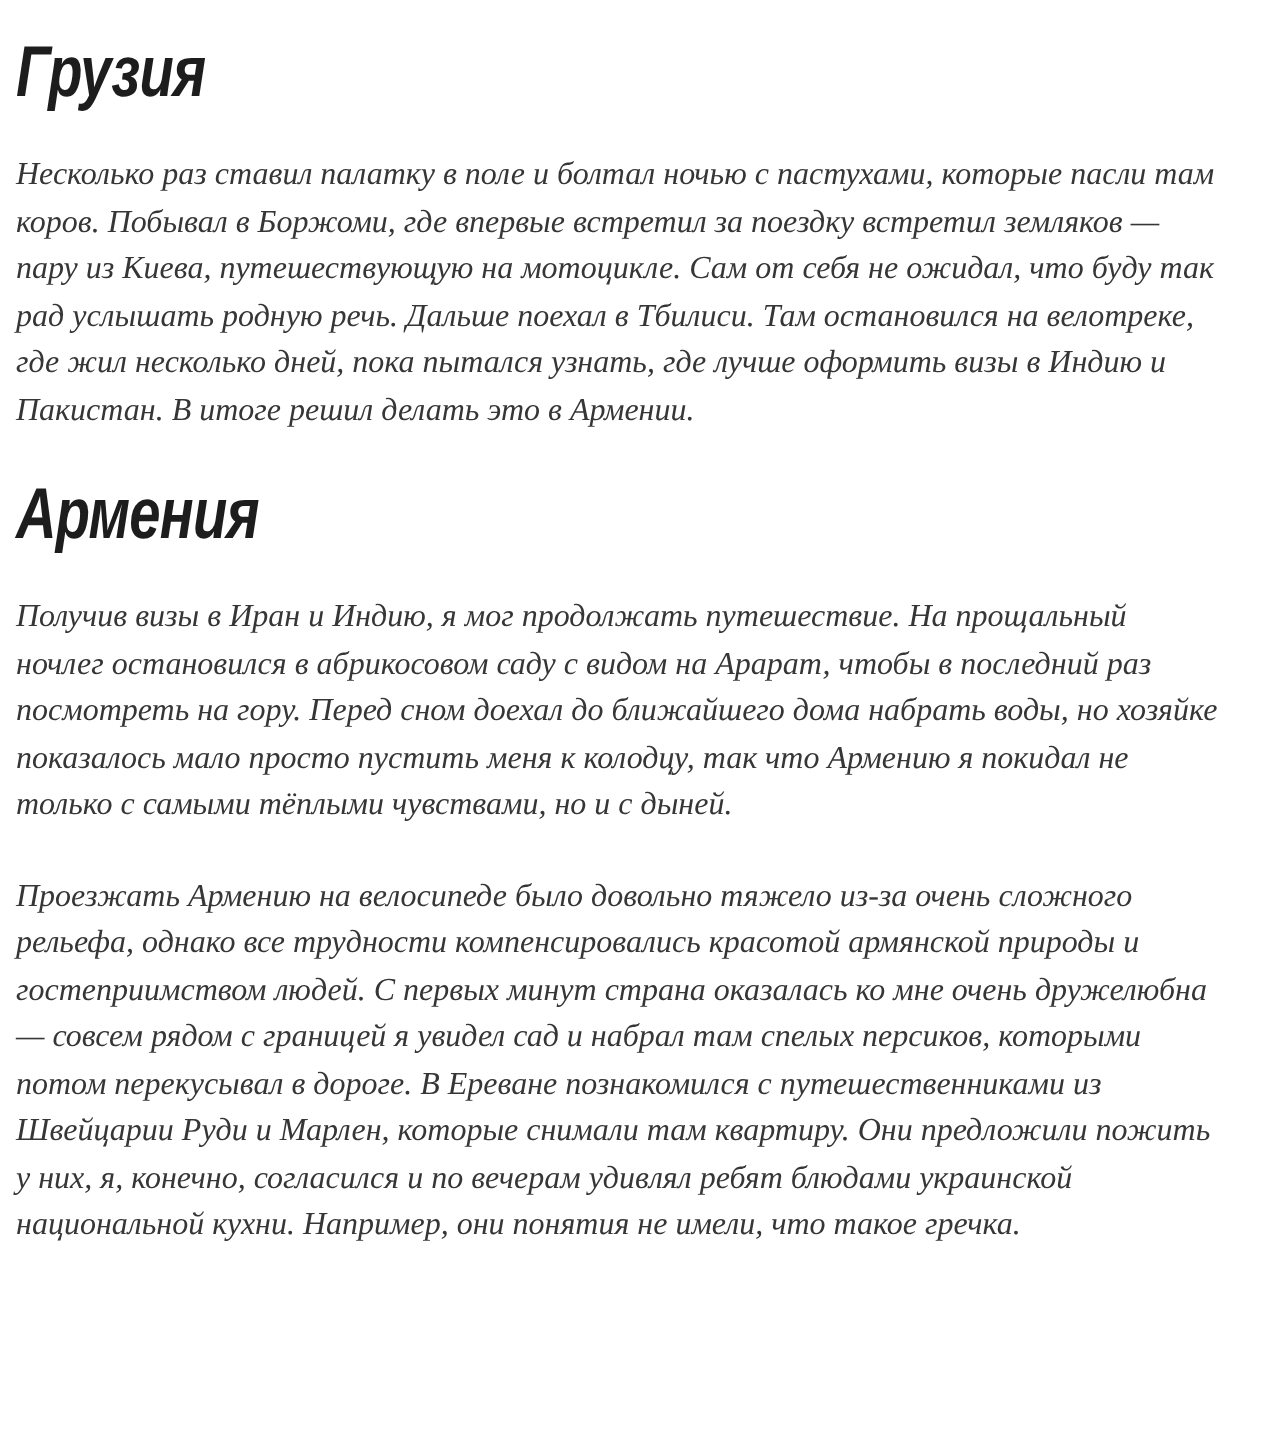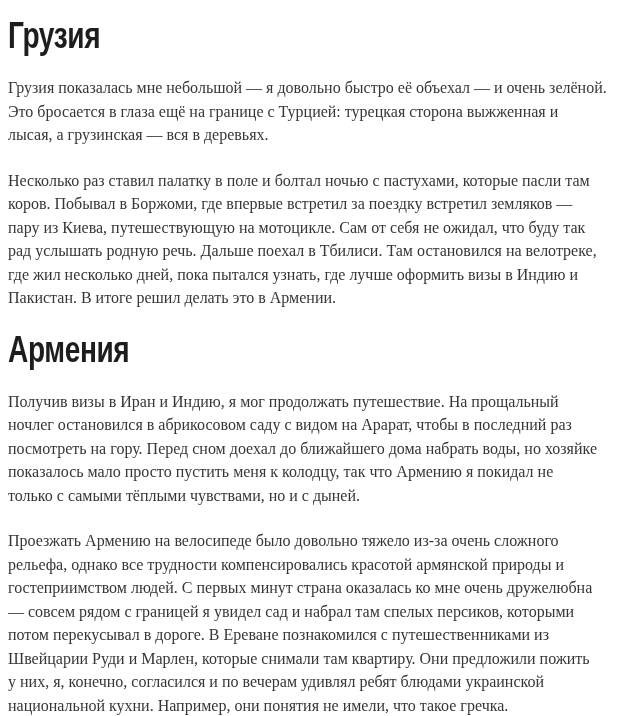--- a/index.html
+++ b/index.html
@@ -5,21 +5,21 @@
   html, body { margin: 0; padding: 0; }
   body {
     width: 634px;
     height: 716px;
     box-sizing: border-box;
     background: #ffffff;
     overflow: hidden;
     padding: 16px 0 0 8px;
     font-family: "Liberation Serif", serif;
   }
-  .article { width: 626px; }
+  .article { width: 626px; font-style: italic; }
   h1 {
     font-family: "Liberation Sans", sans-serif;
     font-weight: 700;
     font-size: 36px;
     line-height: 36px;
     color: #1d1d1d;
     margin: 2px 0 0 0;
     letter-spacing: -0.5px;
     transform: scaleX(0.78);
     transform-origin: 0 50%;
@@ -34,23 +34,20 @@
     white-space: pre;
   }
 </style>
 </head>
 <body>
 
 <div class="article">
 
   <section>
     <h1>Грузия</h1>
-    <p>Грузия показалась мне небольшой — я довольно быстро её объехал — и очень зелёной.
-Это бросается в глаза ещё на границе с Турцией: турецкая сторона выжженная и
-лысая, а грузинская — вся в деревьях.</p>
     <p>Несколько раз ставил палатку в поле и болтал ночью с пастухами, которые пасли там
 коров. Побывал в Боржоми, где впервые встретил за поездку встретил земляков —
 пару из Киева, путешествующую на мотоцикле. Сам от себя не ожидал, что буду так
 рад услышать родную речь. Дальше поехал в Тбилиси. Там остановился на велотреке,
 где жил несколько дней, пока пытался узнать, где лучше оформить визы в Индию и
 Пакистан. В итоге решил делать это в Армении.</p>
   </section>
 
   <section>
     <h1>Армения</h1>

